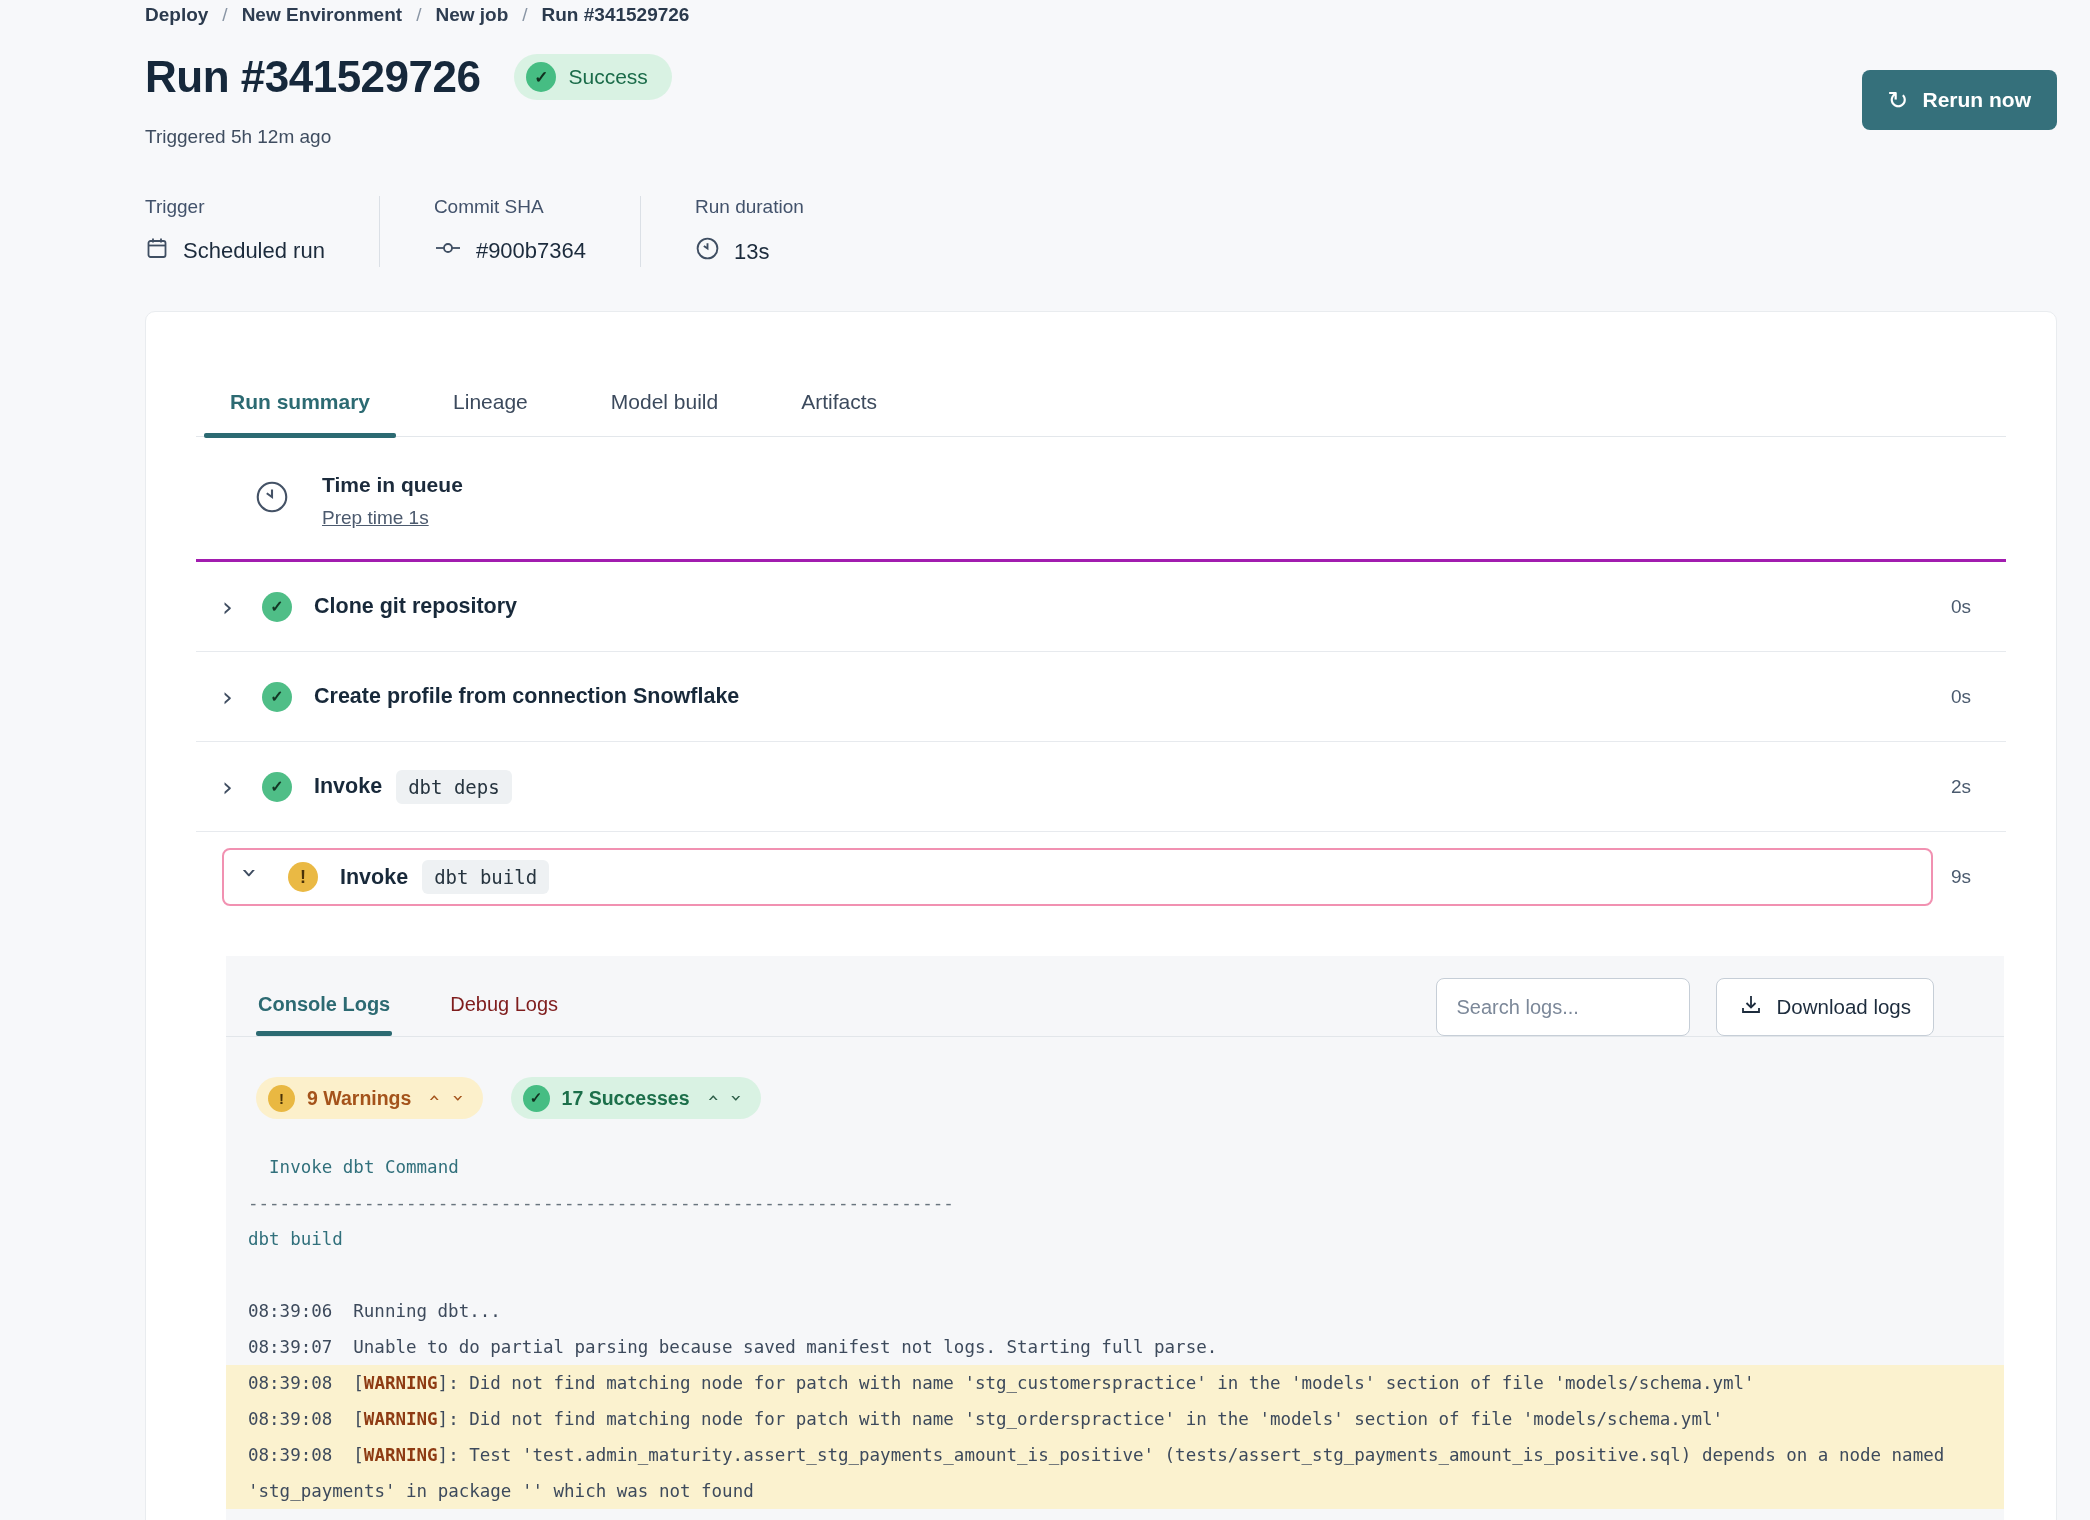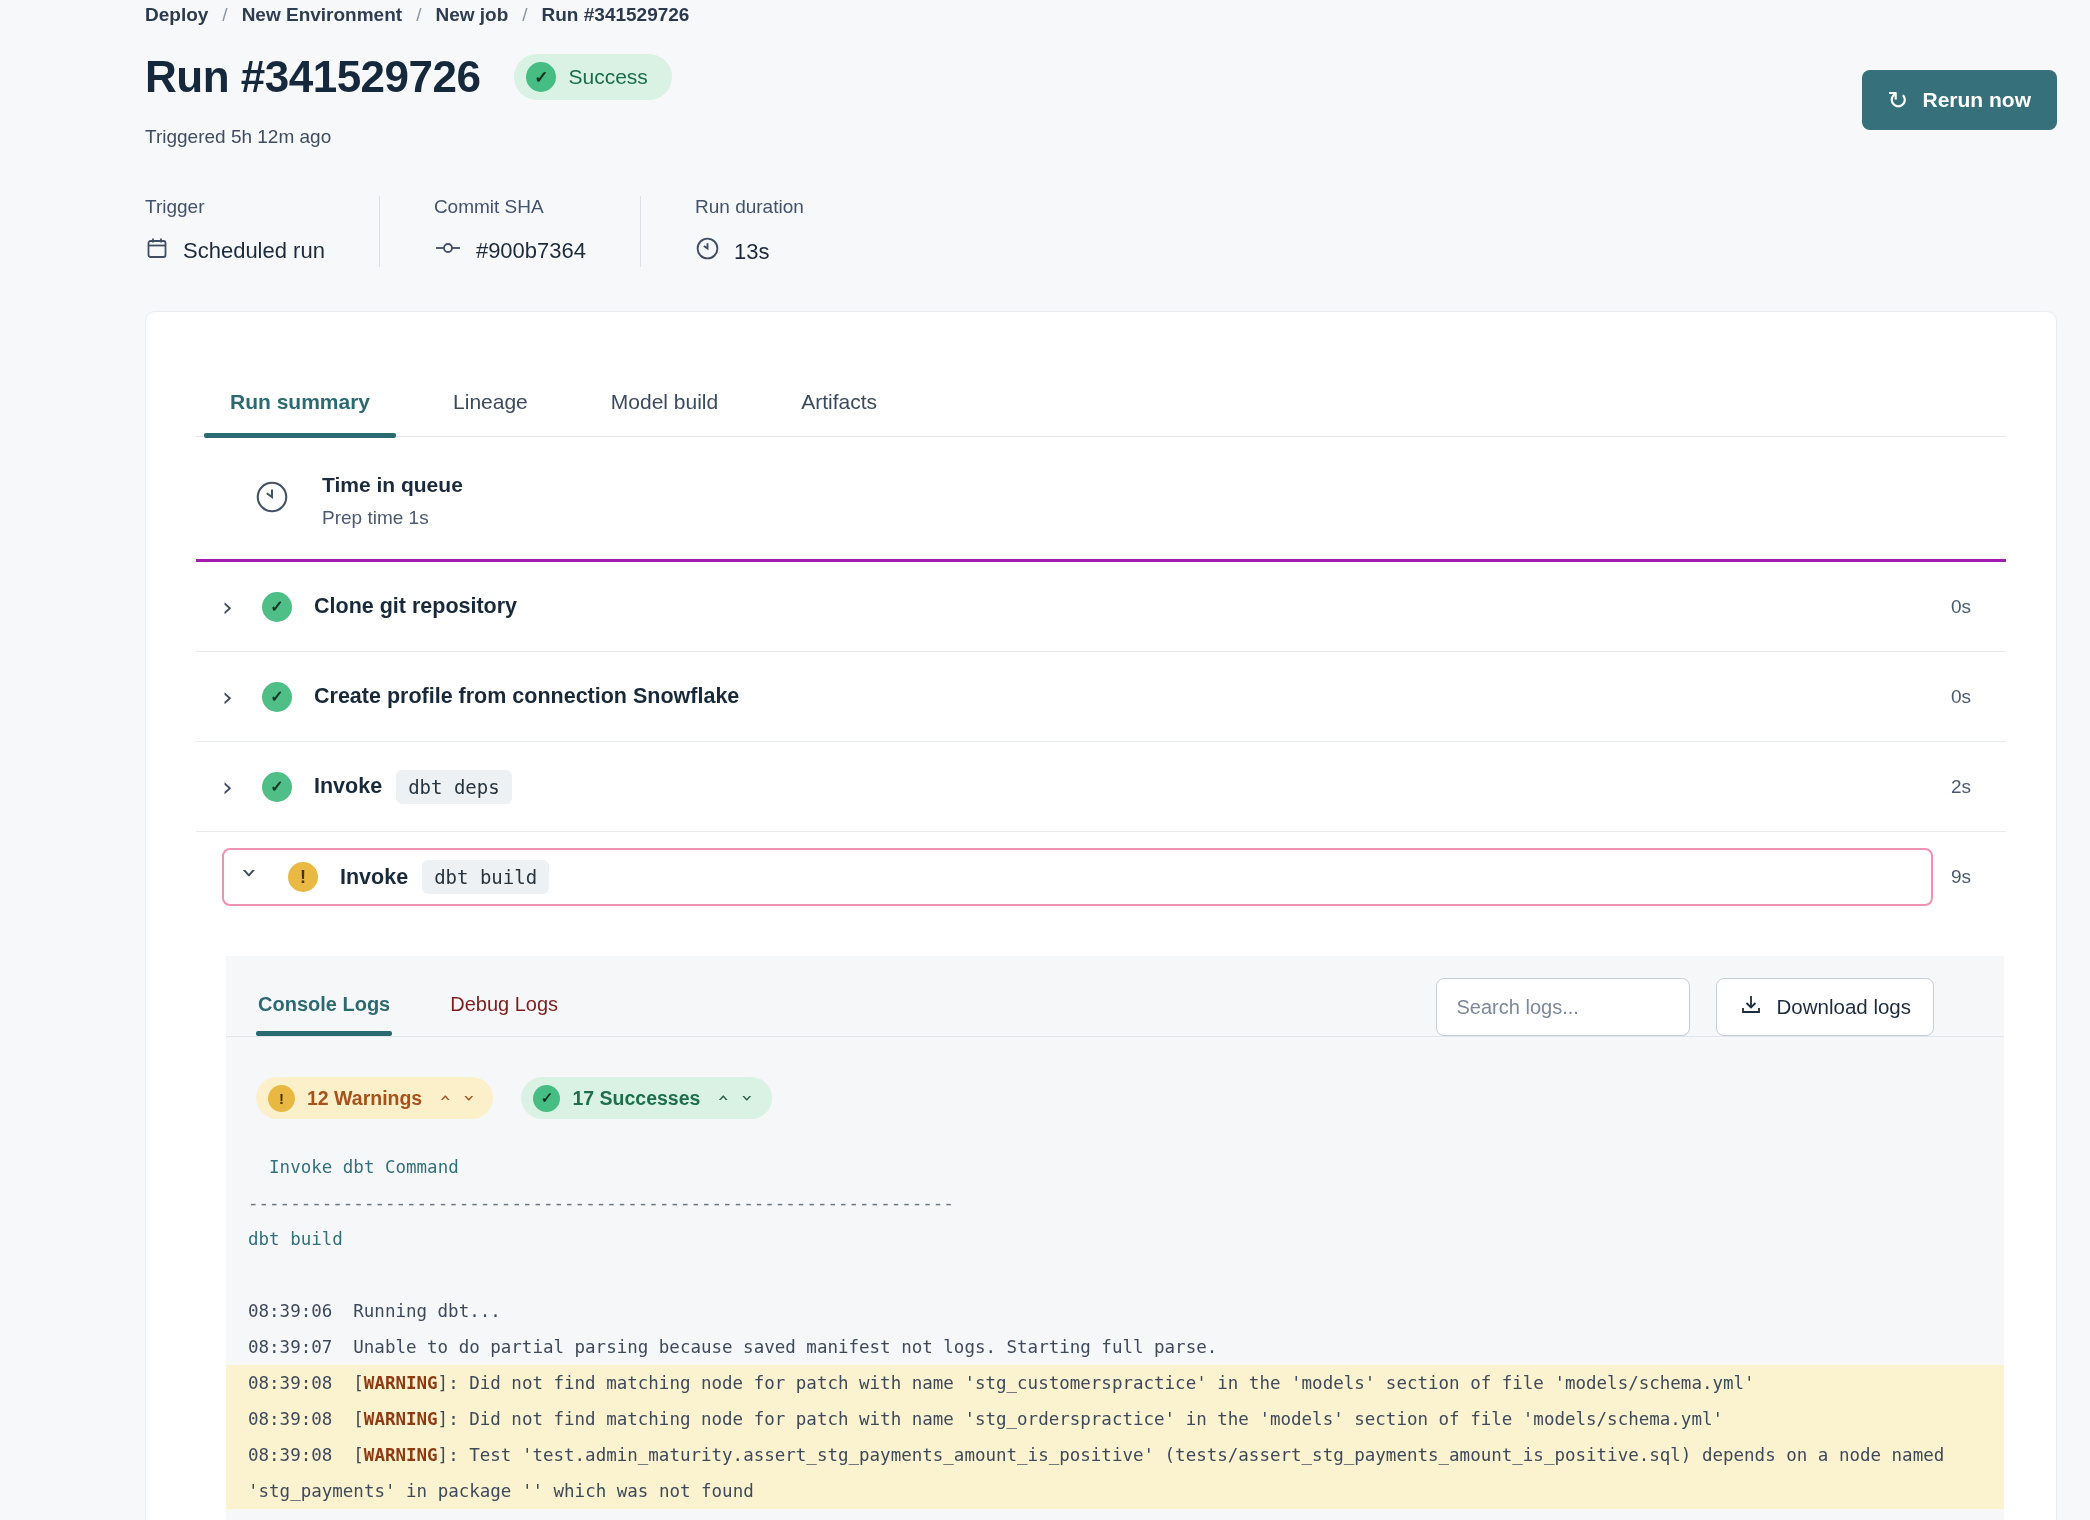--- a/index.html
+++ b/index.html
@@ -53,21 +53,21 @@
   
   .tabs { display: flex; padding-left: 8px; border-bottom: 1px solid #e3e7eb; gap: 31px; }
   .tab { font-size: 21px; color: #3c4a5d; padding: 16px 26px 22px 26px; cursor: pointer; position: relative; }
   .tab.active { color: #2c6a72; font-weight: 700; }
   .tab.active::after { content:""; position: absolute; left: 0; right: 0; bottom: -2px; height: 5px; background: #2c6a72; border-radius: 2px; }
 
   
   .queue { display: flex; gap: 32px; padding: 36px 0 30px 58px; border-bottom: 3px solid #a21caf; }
   .queue .qicon { color: #445266; padding-top: 6px; }
   .queue-title { font-size: 21px; font-weight: 700; color: #1c2b3c; }
-  .queue-link { display: inline-block; margin-top: 10px; font-size: 19px; color: #4c5a6e; cursor: pointer; text-align: right; }
+  .queue-link { display: inline-block; margin-top: 10px; font-size: 19px; color: #4c5a6e; text-decoration: underline; cursor: pointer; text-align: right; }
 
   
   .step-row { display: flex; align-items: center; height: 90px; border-bottom: 1px solid #e7eaee; padding: 0 35px 0 26px; }
   .step-row .chev { color: #3e4c60; font-size: 27px; width: 22px; cursor: pointer; font-family: "DejaVu Sans", sans-serif; line-height: 1; }
   .step-ic { width: 30px; height: 30px; border-radius: 50%; margin: 0 22px 0 18px;
     display: flex; align-items: center; justify-content: center; font-size: 16px; font-weight: 700; flex: none; }
   .step-ic.ok { background: #4fbe87; color: #1436255; color: #143625; }
   .step-ic.warn { background: #eab944; color: #4a3208; font-size: 18px; }
   .step-name { font-size: 21.5px; font-weight: 700; color: #18293a; }
   .code-chip { font-family: "DejaVu Sans Mono", monospace; font-size: 19px; color: #26343f;
@@ -264,21 +264,21 @@
             </svg>
           </span>
           <span>Download logs</span>
         </button>
       </div>
       <div class="console-divider"></div>
 
       <div class="badge-row">
         <div class="log-badge warn">
           <span class="bic">!</span>
-          <span class="btxt">12 Warnings</span>
+          <span class="btxt">9 Warnings</span>
           <span class="bchev up">›</span>
           <span class="bchev down">›</span>
         </div>
         <div class="log-badge ok">
           <span class="bic">✓</span>
           <span class="btxt">17 Successes</span>
           <span class="bchev up">›</span>
           <span class="bchev down">›</span>
         </div>
       </div>

